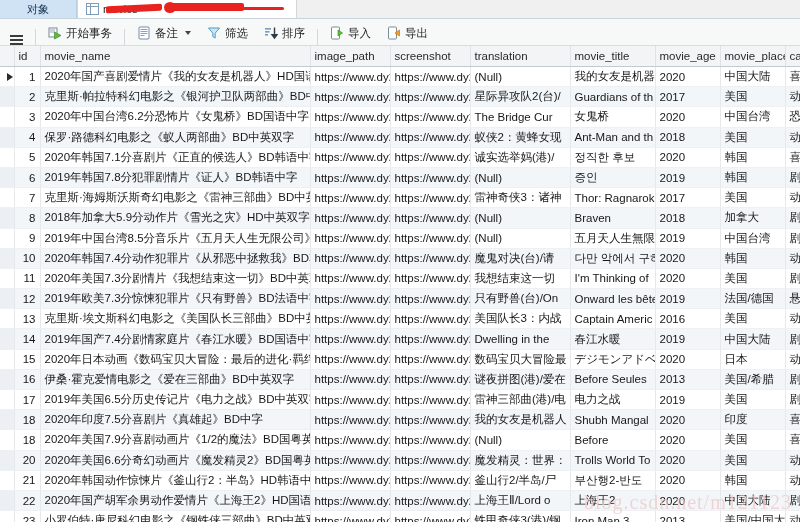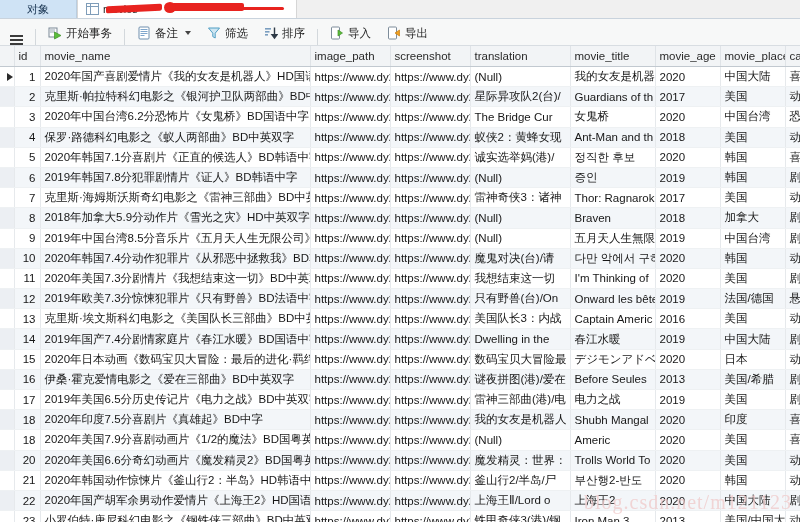--- a/index.html
+++ b/index.html
@@ -500,21 +500,21 @@
             <td class="">印度</td>
             <td class="">喜剧</td>
           </tr>
           <tr class="odd">
             <td class="gutter"></td>
             <td class="num ">18</td>
             <td class="">2020年美国7.9分喜剧动画片《1/2的魔法》BD国粤英三语中</td>
             <td class="">https://www.dy2</td>
             <td class="">https://www.dy20</td>
             <td class="null">(Null)</td>
-            <td class="">Americ</td>
+            <td class="">Before</td>
             <td class="">2020</td>
             <td class="">美国</td>
             <td class="">喜剧</td>
           </tr>
           <tr class="even">
             <td class="gutter"></td>
             <td class="num ">20</td>
             <td class="">2020年美国6.6分奇幻动画片《魔发精灵2》BD国粤英三语中</td>
             <td class="">https://www.dy2</td>
             <td class="">https://www.dy20</td>

